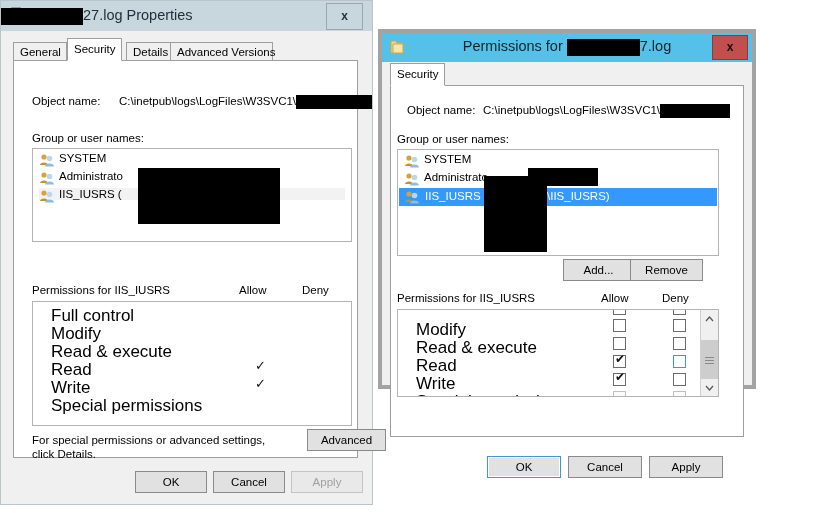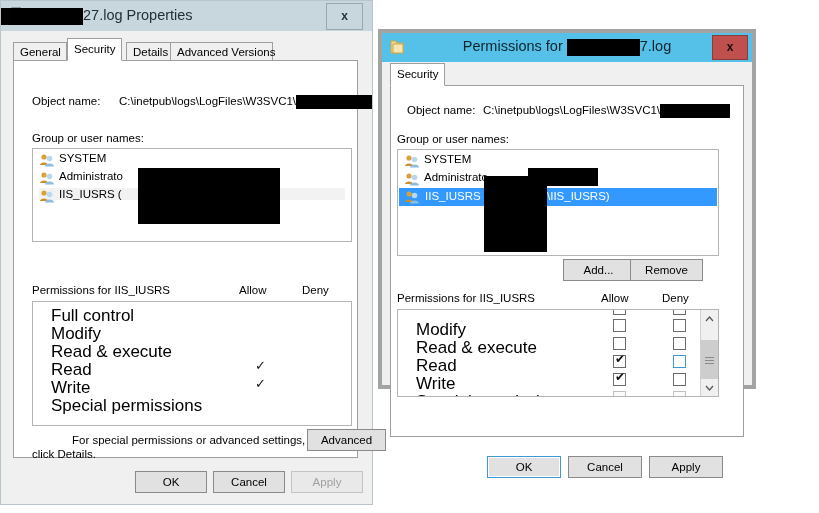--- a/index.html
+++ b/index.html
@@ -237,21 +237,21 @@
         <div class="permrow" style="left:18px;top:76px;">
           <span>Write</span>
         </div>
         <div class="permrow" style="left:18px;top:94px;">
           <span>Special permissions</span>
         </div>
         <div class="check" style="left:222px;top:56px;">✓</div>
         <div class="check" style="left:222px;top:74px;">✓</div>
       </div>
 
-      <div class="lbl" style="left:18px;top:373px;font-size:11.5px;margin-left:40px;">For special permissions or advanced settings,</div>
+      <div class="lbl" style="left:18px;top:373px;font-size:11.5px;">For special permissions or advanced settings,</div>
       <div class="lbl" style="left:18px;top:387px;font-size:11.5px;">click Details.</div>
       <div class="btn" style="left:257px;top:368px;width:79px;margin-left:36px;">Advanced</div>
     </div>
 
     <div class="btn" style="left:126px;top:436px;width:72px;">OK</div>
     <div class="btn" style="left:204px;top:436px;width:72px;">Cancel</div>
     <div class="btn disabled" style="left:282px;top:436px;width:72px;">Apply</div>
   </div>
 </div>
 

